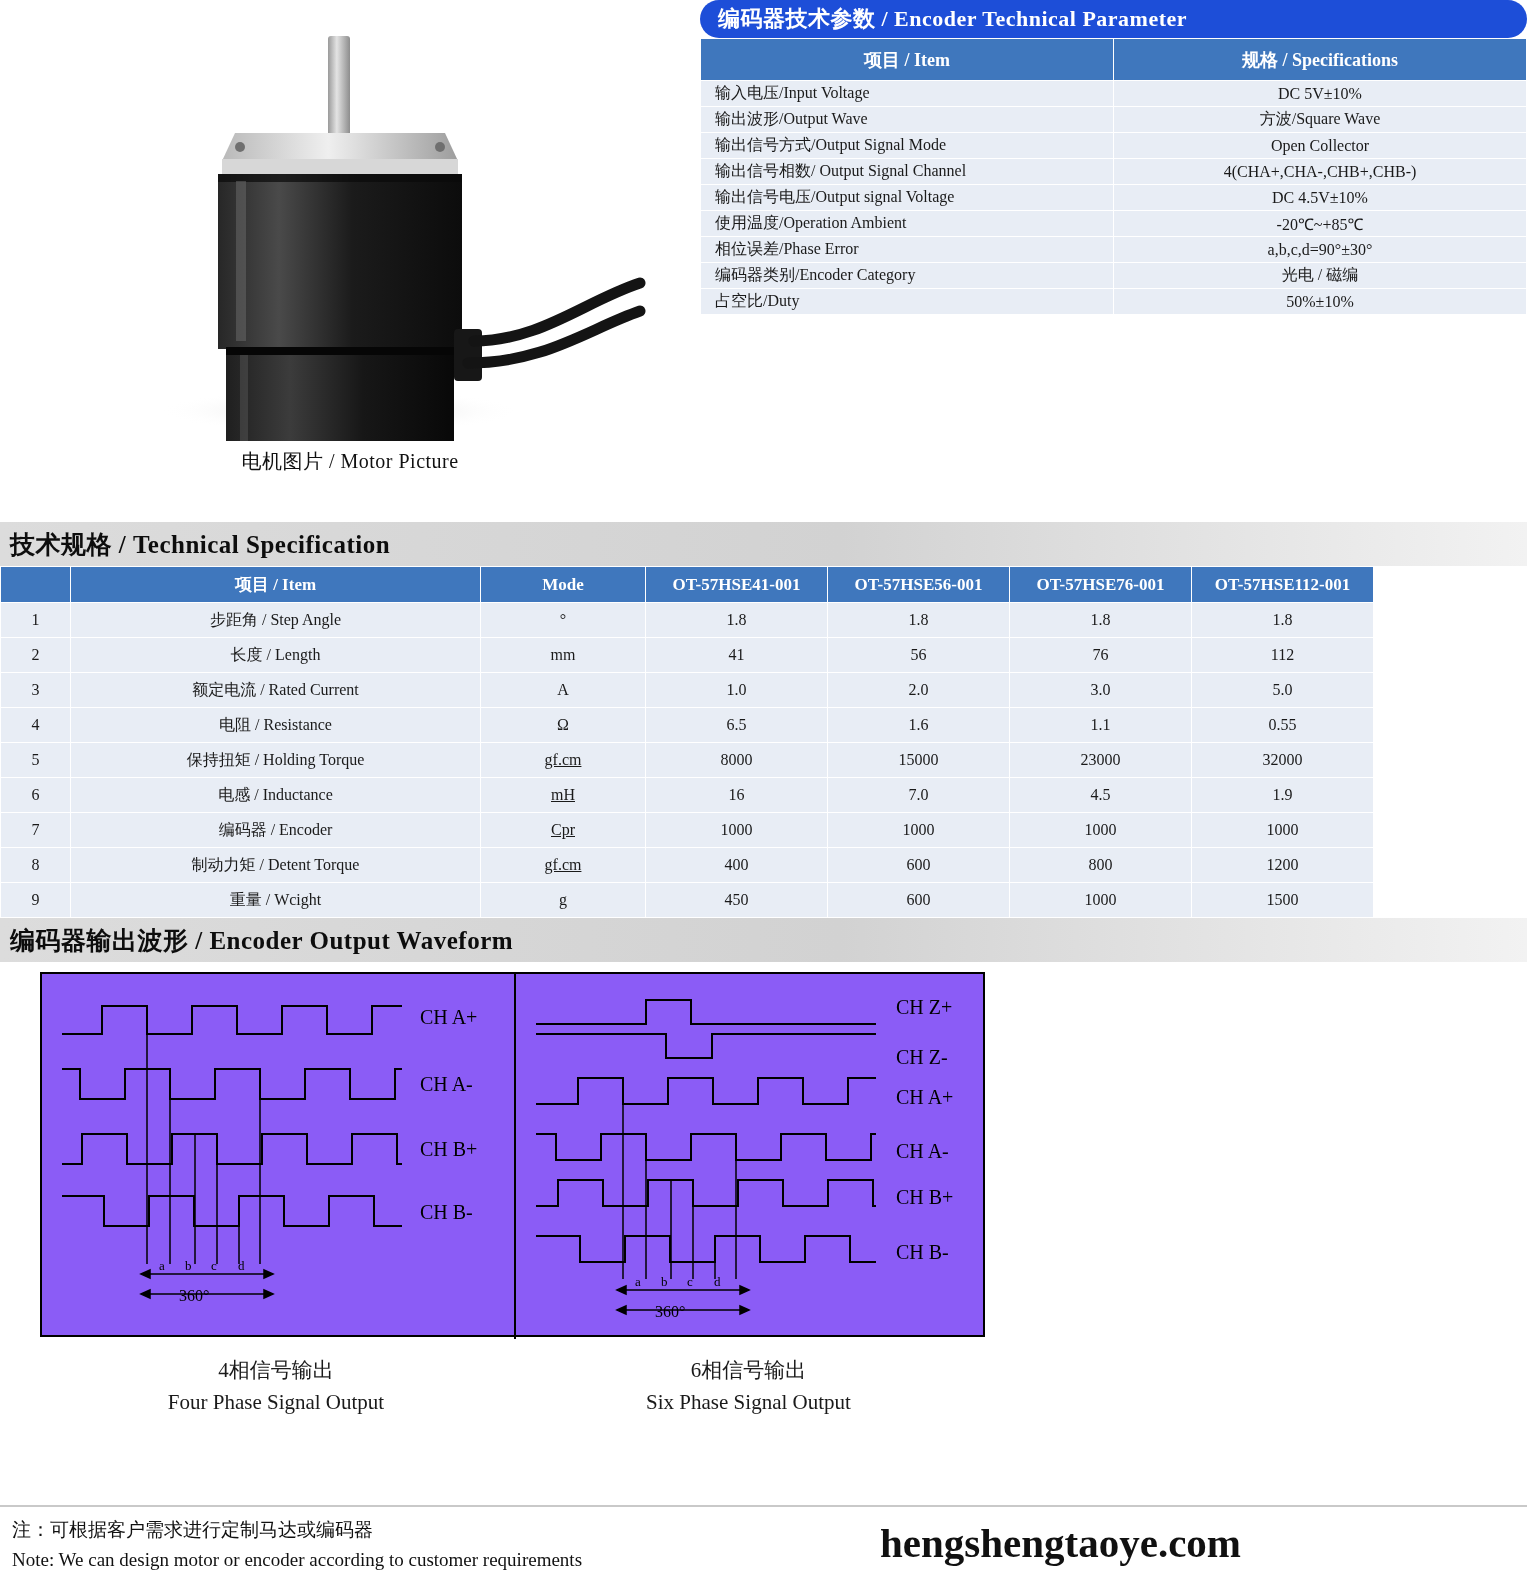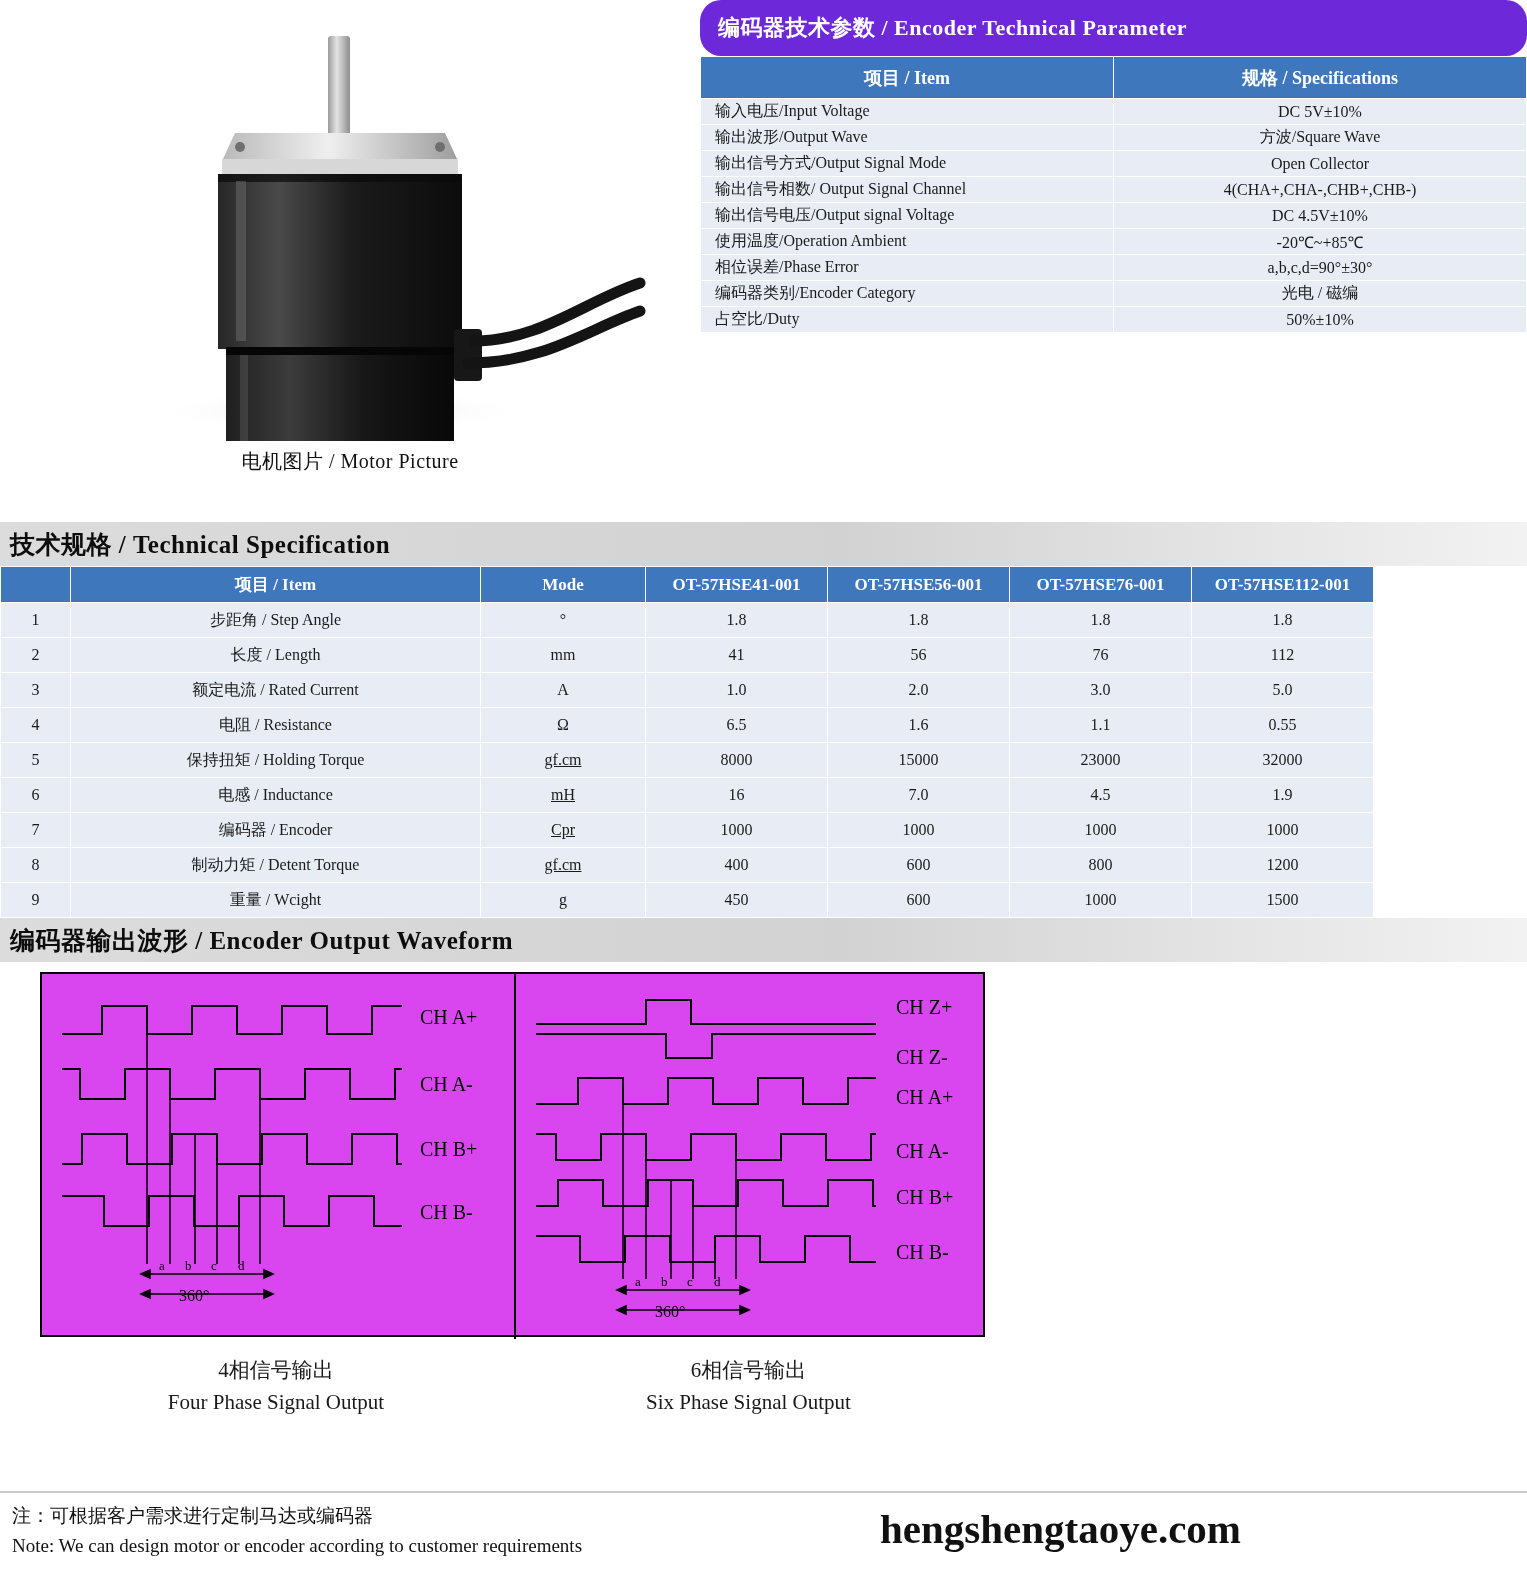--- a/index.html
+++ b/index.html
@@ -26,21 +26,21 @@
     margin-top: 6px;
   }
   .motor-caption {
     font-size: 20px; letter-spacing: 0.5px; color: #111;
     font-family: "Liberation Serif", serif;
     margin-top: 2px;
   }
 
   .enc-pane { width: 827px; height: 522px; }
   .enc-title {
-    height: 56px; background: #6d28d9; color: #ffffff;
+    height: 38px; background: #1d4ed8; color: #ffffff;
     display: flex; align-items: center; padding-left: 18px;
     font-size: 22px; font-weight: bold; letter-spacing: 0.5px;
     font-family: "Liberation Serif", serif;
     border-radius: 21px;
   }
   table { border-collapse: collapse; }
   .enc-table { width: 827px; table-layout: fixed; }
   .enc-table th {
     background: #3f77bd; color: #fff; font-size: 18px; font-weight: bold;
     height: 42px; border: 1px solid #ffffff;
@@ -82,30 +82,30 @@
   .spec-table td.mode.plain { text-decoration: none; }
   .spec-table td.val { width: 182px; }
   .spec-table td.pad { width: 155px; background: #ffffff; border: none; }
   .spec-table th.pad { background: #ffffff; border: none; }
 
   
   .wave-area { width: 1527px; height: 520px; position: relative; background: #fff; }
   .wave-box {
     position: absolute; left: 40px; top: 10px;
     width: 945px; height: 365px; border: 2px solid #000;
-    background: #d946ef;
+    background: #8b5cf6;
   }
   .wave-divider { position: absolute; left: 472px; top: 0; width: 2px; height: 365px; background: #000; }
   .wave-caps { position: absolute; left: 40px; top: 392px; width: 945px; display: flex; }
   .wave-cap { text-align: center; font-family: "Liberation Serif", serif; font-size: 21px; line-height: 32px; }
   .wave-cap.left { width: 472px; }
   .wave-cap.right { width: 473px; }
 
   
-  .footer { position: absolute; left: 0; bottom: 0; width: 1527px; height: 100px; }
+  .footer { position: absolute; left: 0; bottom: 0; width: 1527px; height: 86px; }
   .footer-sep { width: 1527px; height: 2px; background: #c9c9c9; }
   .footer-inner { display: flex; align-items: flex-start; justify-content: space-between; padding: 8px 16px 0 12px; }
   .note { font-family: "Liberation Serif", serif; font-size: 19px; line-height: 30px; color: #111; }
   .brand {
     font-family: "Liberation Serif", serif; font-size: 41px; font-weight: bold;
     color: #111; letter-spacing: 0px; padding-right: 270px; padding-top: 4px;
   }
 </style>
 </head>
 <body>

